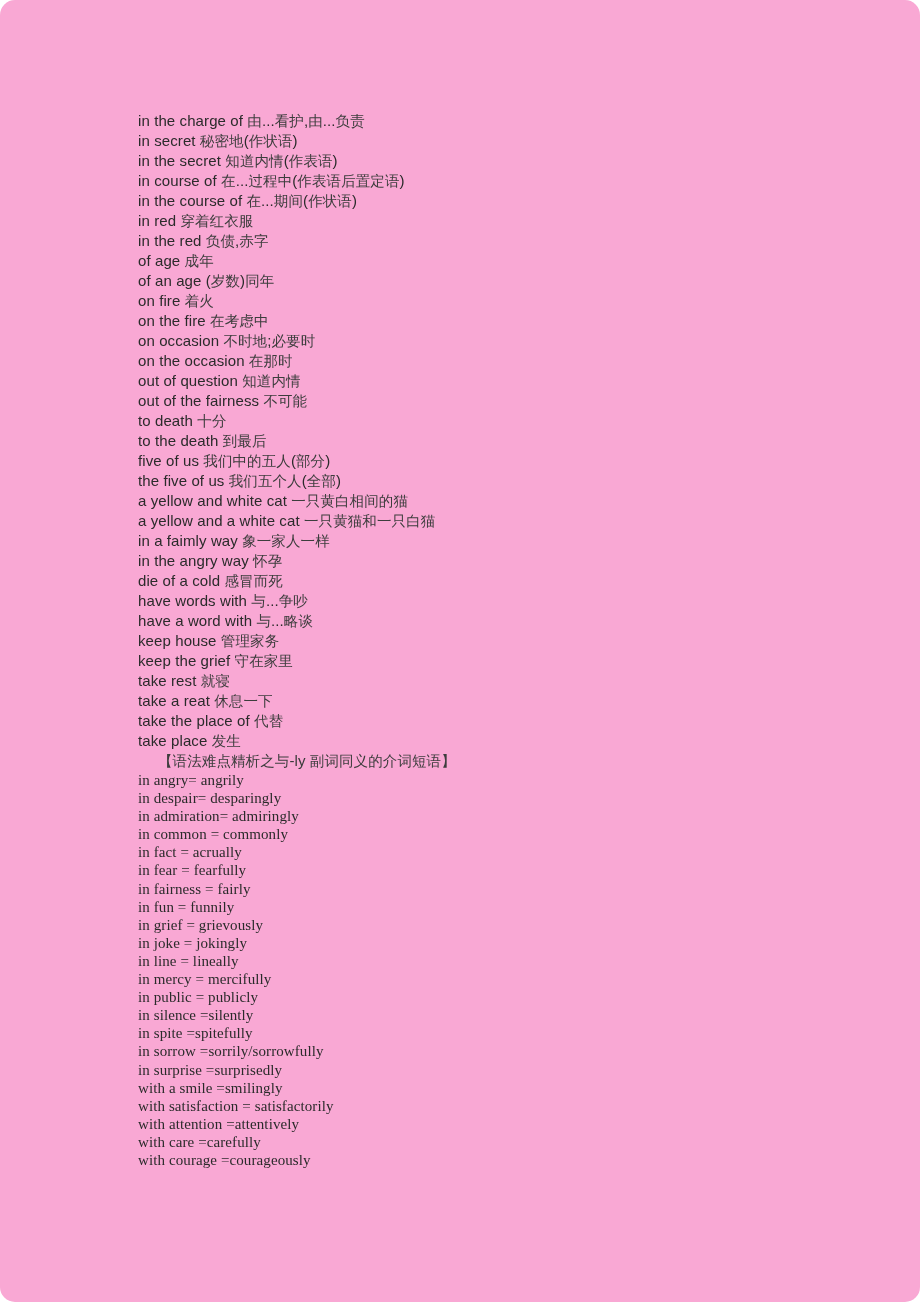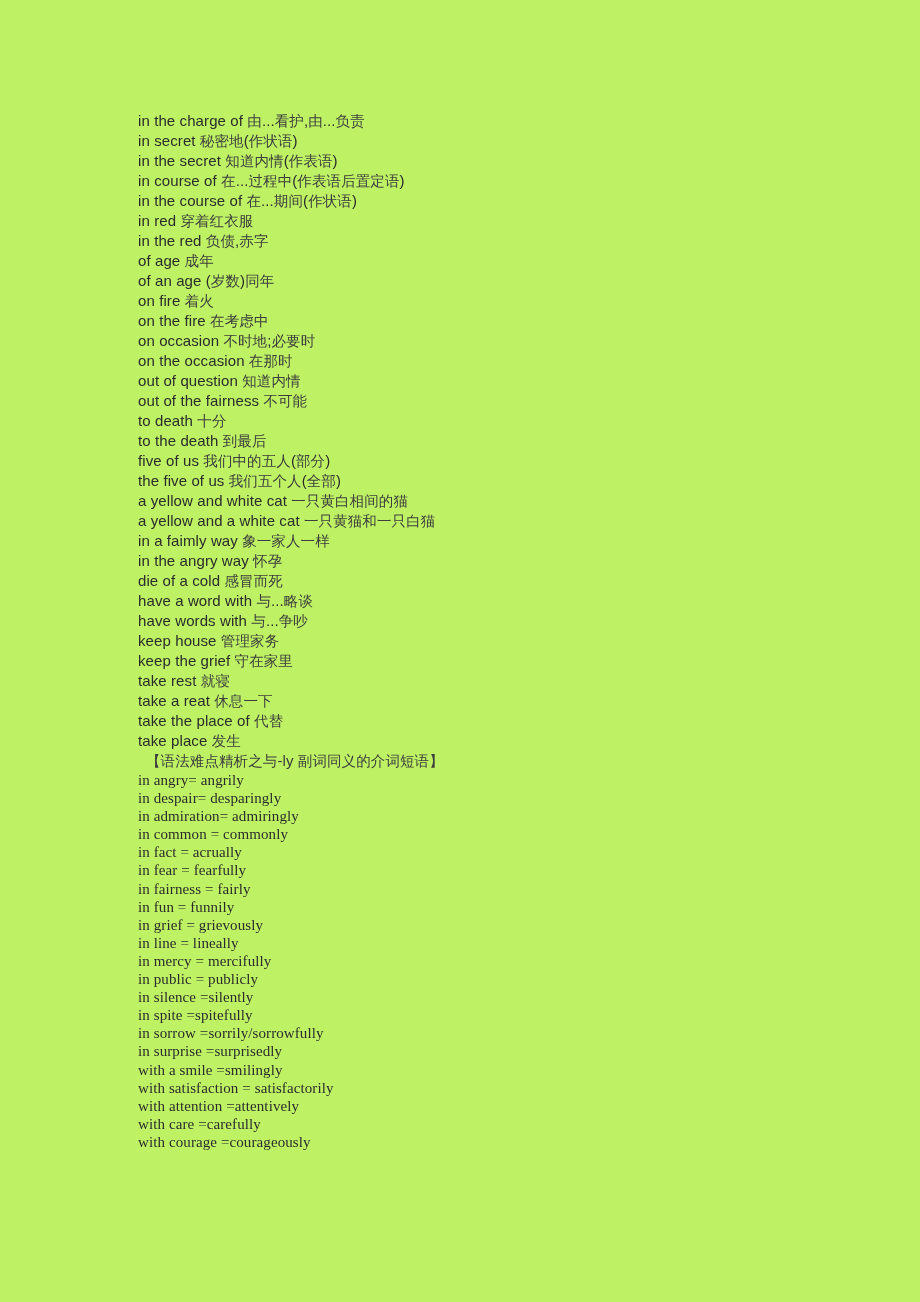--- a/index.html
+++ b/index.html
@@ -16,22 +16,23 @@
     color: #2b2b2b;
     -webkit-font-smoothing: antialiased;
   }
 
   #page {
     position: absolute;
     left: 0;
     top: 0;
     width: 920px;
     height: 1302px;
-    background: #bef264;
+    background: #f9a8d4;
     overflow: hidden;
+    border-radius: 15px;
   }
 
   
   #content {
     position: absolute;
     left: 138px;
     top: 111px;
     width: 740px;
   }
 
@@ -48,20 +49,21 @@
   .line.tight {
     line-height: 18.1px;
     height: 18.1px;
     font-family: Liberation Serif, serif;
   }
 
   
   .line.heading {
     padding-left: 8px;
     color: #3a3a3a;
+    margin-left: 12px;
   }
 
   .cn {
     font-family: "DejaVu Sans", "Liberation Sans", sans-serif;
     font-size: 14.5px;
     color: #3d3d3d;
   }
 </style>
 </head>
 <body>
@@ -85,38 +87,39 @@
       <div class="line"><span>out of the fairness </span><span class="cn">不可能</span></div>
       <div class="line"><span>to death </span><span class="cn">十分</span></div>
       <div class="line"><span>to the death </span><span class="cn">到最后</span></div>
       <div class="line"><span>five of us </span><span class="cn">我们中的五人</span><span>(</span><span class="cn">部分</span><span>)</span></div>
       <div class="line"><span>the five of us </span><span class="cn">我们五个人</span><span>(</span><span class="cn">全部</span><span>)</span></div>
       <div class="line"><span>a yellow and white cat </span><span class="cn">一只黄白相间的猫</span></div>
       <div class="line"><span>a yellow and a white cat </span><span class="cn">一只黄猫和一只白猫</span></div>
       <div class="line"><span>in a faimly way </span><span class="cn">象一家人一样</span></div>
       <div class="line"><span>in the angry way </span><span class="cn">怀孕</span></div>
       <div class="line"><span>die of a cold </span><span class="cn">感冒而死</span></div>
+      <div class="line"><span>have words with </span><span class="cn">与</span><span>...</span><span class="cn">争吵</span></div>
       <div class="line"><span>have a word with </span><span class="cn">与</span><span>...</span><span class="cn">略谈</span></div>
-      <div class="line"><span>have words with </span><span class="cn">与</span><span>...</span><span class="cn">争吵</span></div>
       <div class="line"><span>keep house </span><span class="cn">管理家务</span></div>
       <div class="line"><span>keep the grief </span><span class="cn">守在家里</span></div>
       <div class="line"><span>take rest </span><span class="cn">就寝</span></div>
       <div class="line"><span>take a reat </span><span class="cn">休息一下</span></div>
       <div class="line"><span>take the place of </span><span class="cn">代替</span></div>
       <div class="line"><span>take place </span><span class="cn">发生</span></div>
       <div class="line heading"><span class="cn">【语法难点精析之与</span><span>-ly </span><span class="cn">副词同义的介词短语】</span></div>
       <div class="line tight"><span>in angry= angrily</span></div>
       <div class="line tight"><span>in despair= desparingly</span></div>
       <div class="line tight"><span>in admiration= admiringly</span></div>
       <div class="line tight"><span>in common = commonly</span></div>
       <div class="line tight"><span>in fact = acrually</span></div>
       <div class="line tight"><span>in fear = fearfully</span></div>
       <div class="line tight"><span>in fairness = fairly</span></div>
       <div class="line tight"><span>in fun = funnily</span></div>
       <div class="line tight"><span>in grief = grievously</span></div>
+      <div class="line tight"><span>in joke = jokingly</span></div>
       <div class="line tight"><span>in line = lineally</span></div>
       <div class="line tight"><span>in mercy = mercifully</span></div>
       <div class="line tight"><span>in public = publicly</span></div>
       <div class="line tight"><span>in silence =silently</span></div>
       <div class="line tight"><span>in spite =spitefully</span></div>
       <div class="line tight"><span>in sorrow =sorrily/sorrowfully</span></div>
       <div class="line tight"><span>in surprise =surprisedly</span></div>
       <div class="line tight"><span>with a smile =smilingly</span></div>
       <div class="line tight"><span>with satisfaction = satisfactorily</span></div>
       <div class="line tight"><span>with attention =attentively</span></div>

